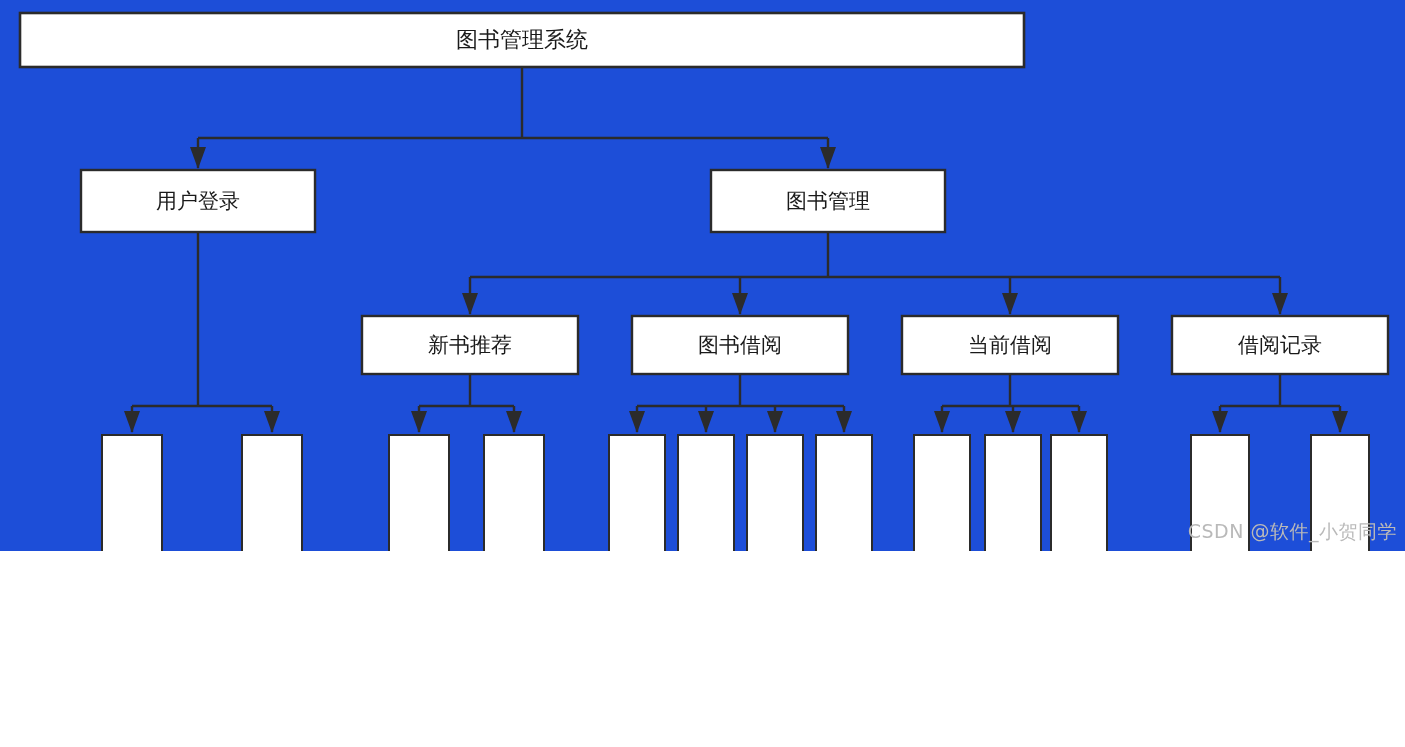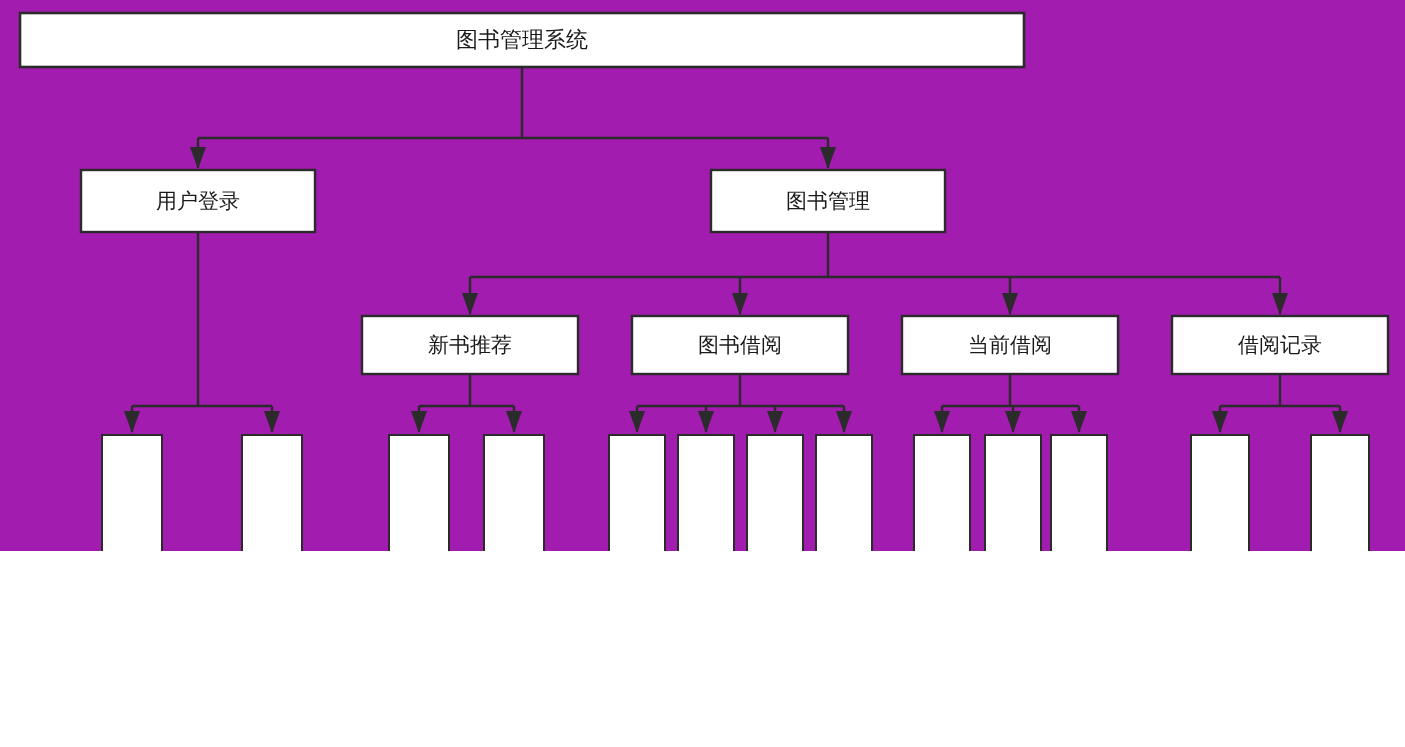--- a/index.html
+++ b/index.html
@@ -8,21 +8,21 @@
     padding: 0;
     background: #ffffff;
   }
   body {
     font-family: "DejaVu Sans", "Liberation Sans", sans-serif;
   }
   #diagram-root {
     position: relative;
     width: 1405px;
     height: 551px;
-    background: #a21caf;
+    background: #1d4ed8;
     overflow: hidden;
   }
   svg.diagram-svg {
     position: absolute;
     left: 0;
     top: 0;
     width: 1405px;
     height: 747px;
   }
   .node-rect {
@@ -217,14 +217,15 @@
         <span class="leaf-text">确认归还（管理员）</span>
       </div>
       <div class="leaf-box" style="left: 1190px; top: 434px; width: 60px; height: 305px;">
         <span class="leaf-text">新增借阅记录</span>
       </div>
       <div class="leaf-box" style="left: 1310px; top: 434px; width: 60px; height: 305px;">
         <span class="leaf-text">查询借阅记录</span>
       </div>
     </div>
 
+  <div class="watermark">CSDN @软件_小贺同学</div>
 
 </div>
 
 </body></html>

